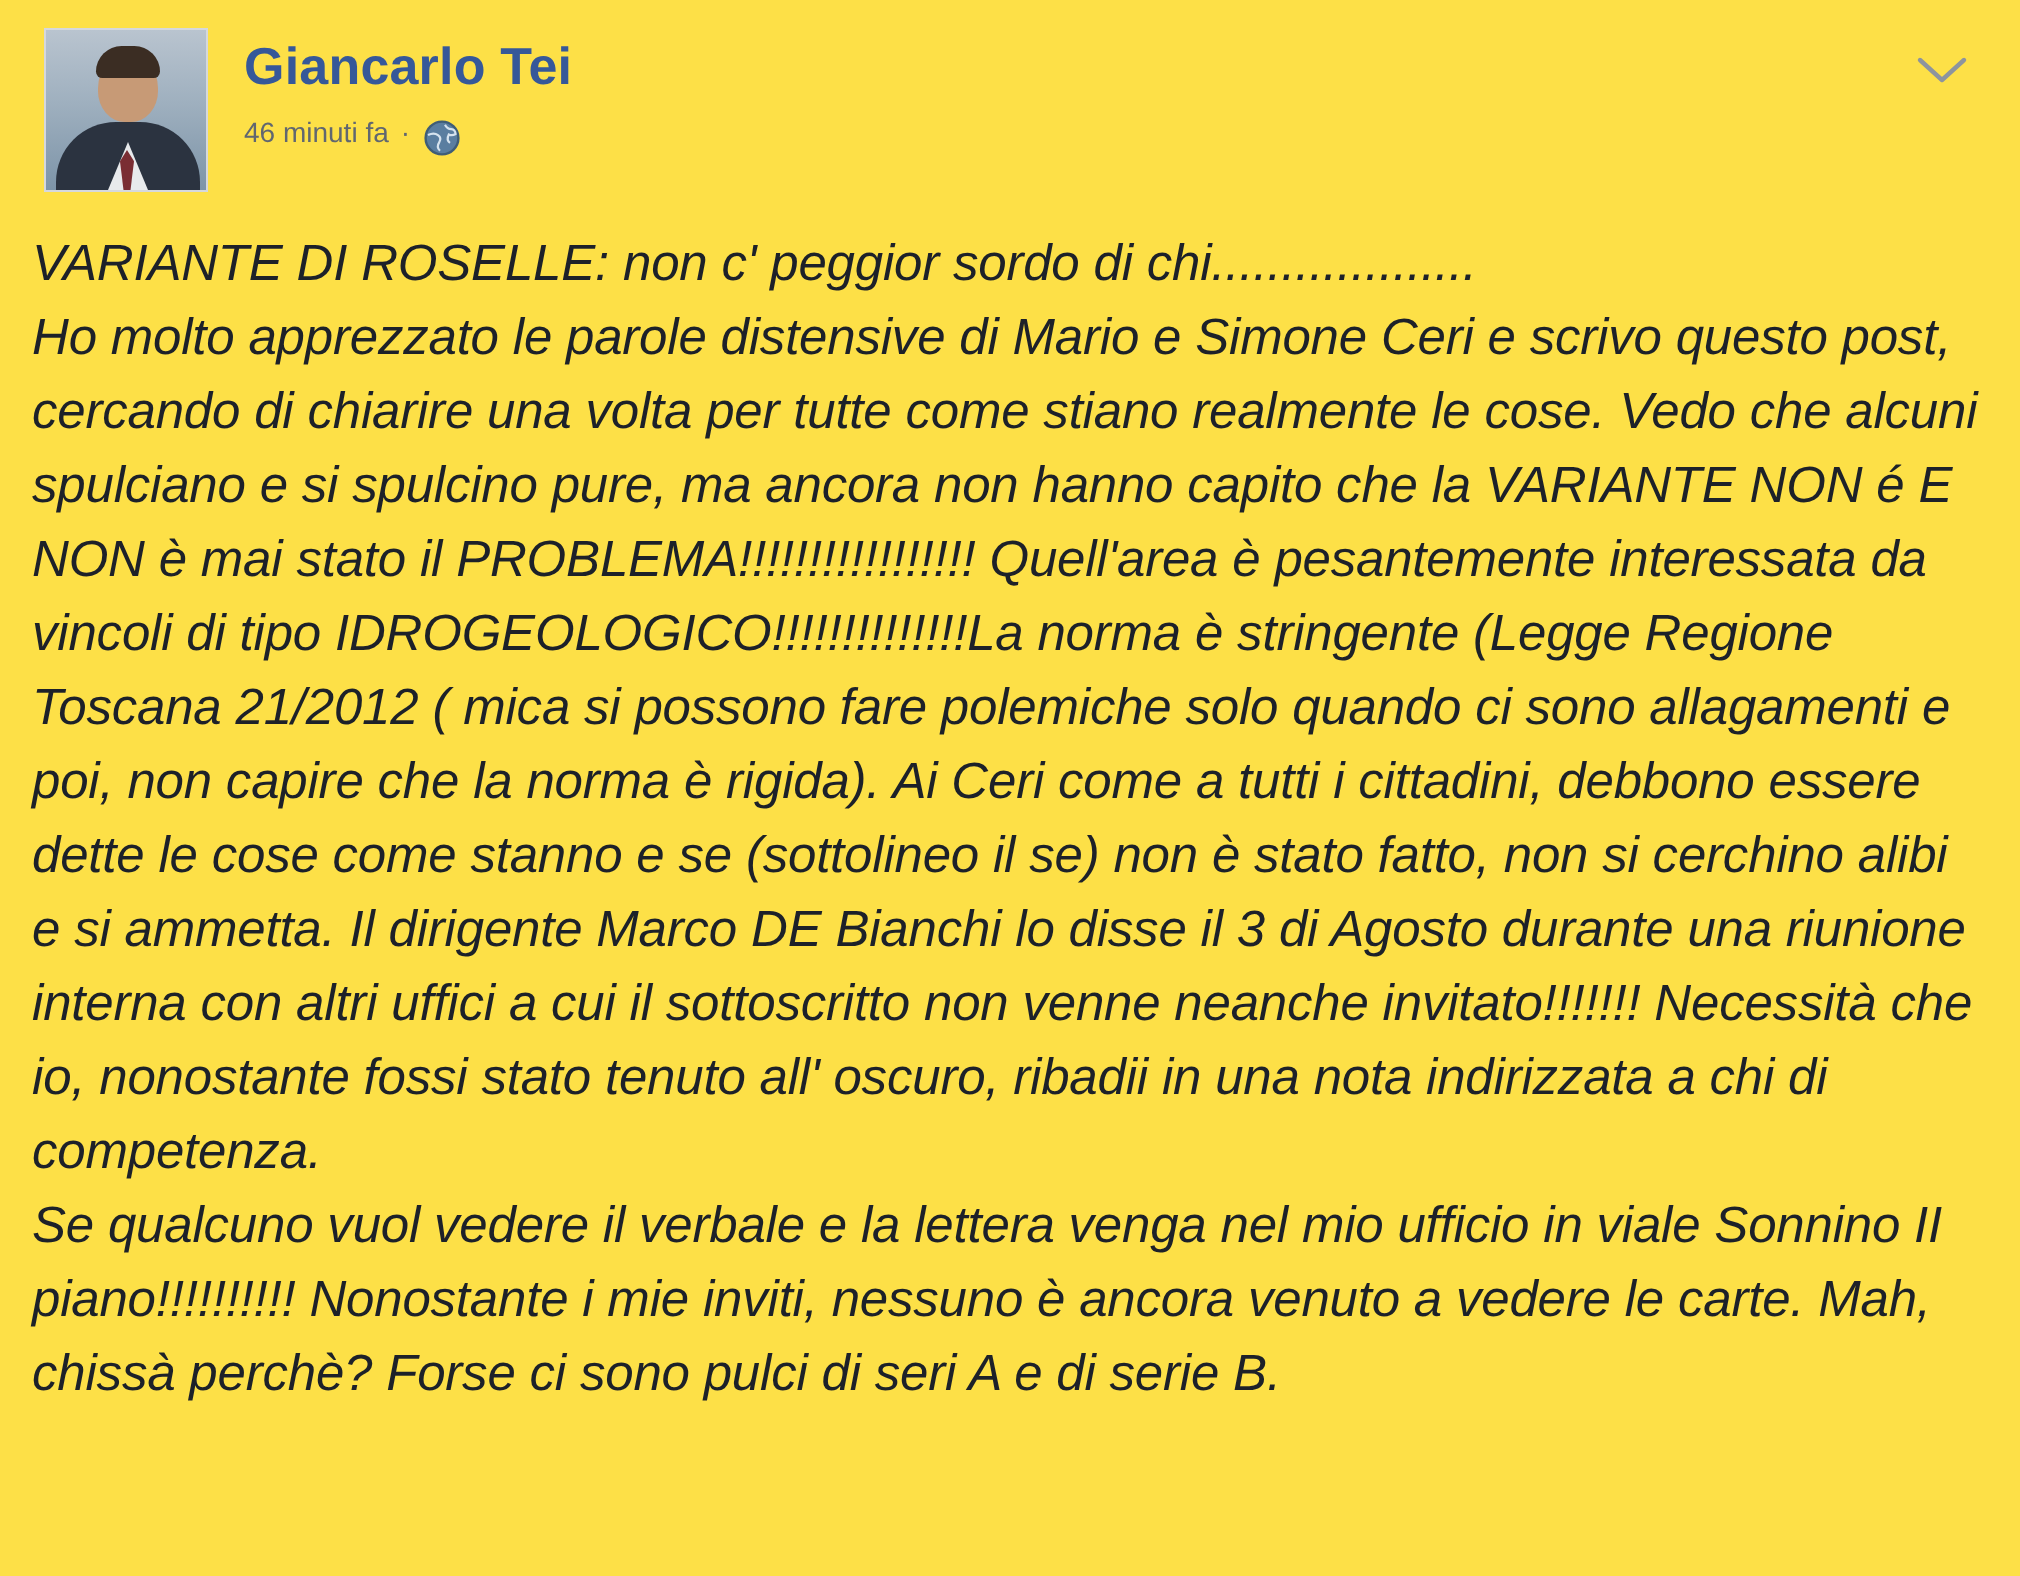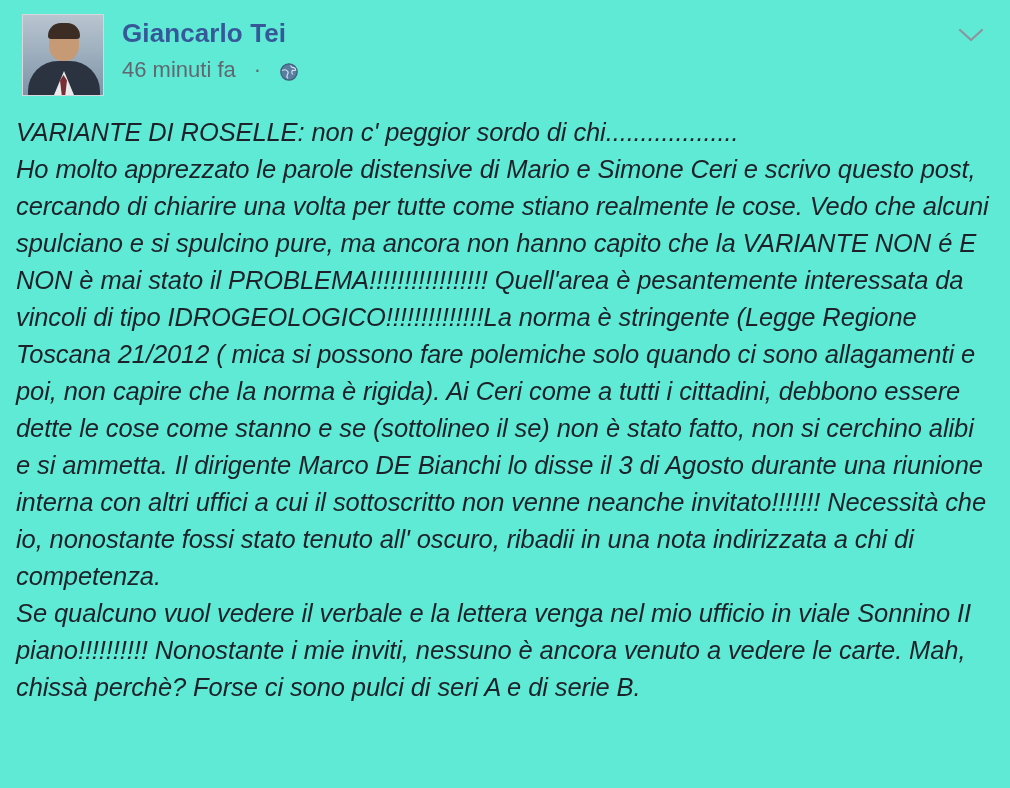--- a/index.html
+++ b/index.html
@@ -13,21 +13,21 @@
     font-family: "Liberation Sans", sans-serif;
     color: #1d2129;
     overflow: hidden;
   }
   .post {
     position: relative;
     width: 1010px;
     height: 788px;
     box-sizing: border-box;
     padding: 14px 16px 0 16px;
-    background: #5eead4;
+    background: #fde047;
   }
   .post-header {
     display: flex;
     align-items: flex-start;
     padding-left: 6px;
   }
   .avatar {
     width: 82px;
     height: 82px;
     flex: 0 0 82px;
@@ -93,23 +93,22 @@
     font-size: 26px;
     font-weight: bold;
     line-height: 1.18;
     letter-spacing: 0.1px;
   }
   .timestamp-row {
     margin-top: 8px;
     display: flex;
     align-items: center;
     color: #616770;
-    font-size: 22px;
+    font-size: 14px;
     line-height: 1.2;
-    gap: 12px;
   }
   .timestamp {
     color: #616770;
   }
   .dot-sep {
     margin: 0 6px;
     color: #616770;
   }
   .globe-icon {
     display: inline-block;

